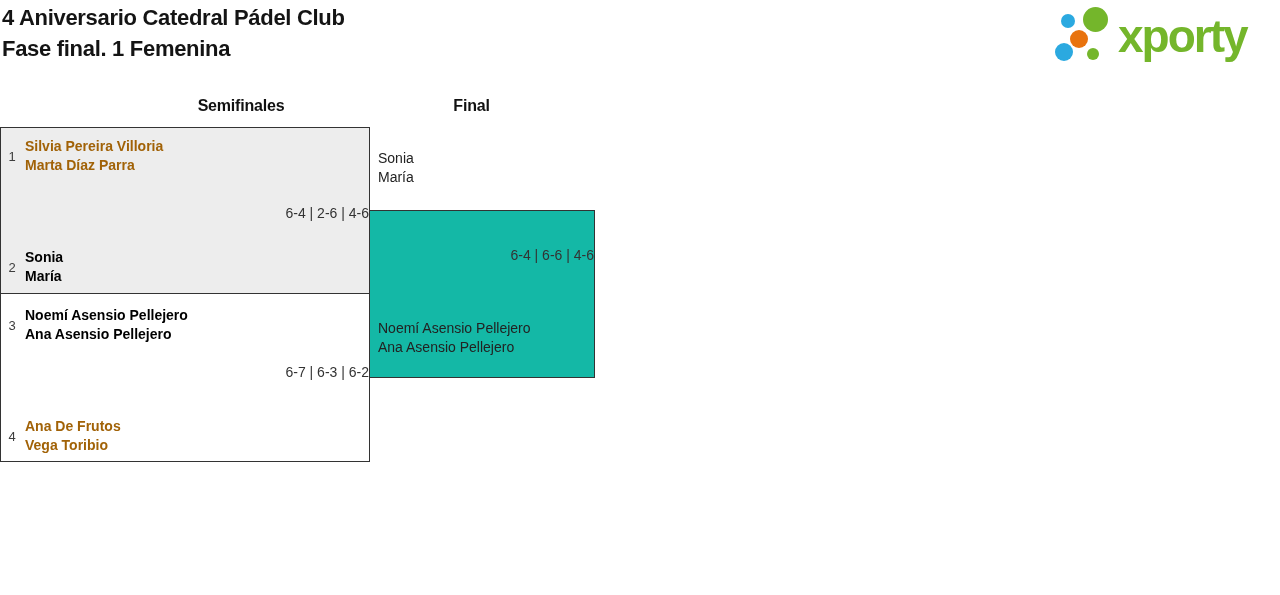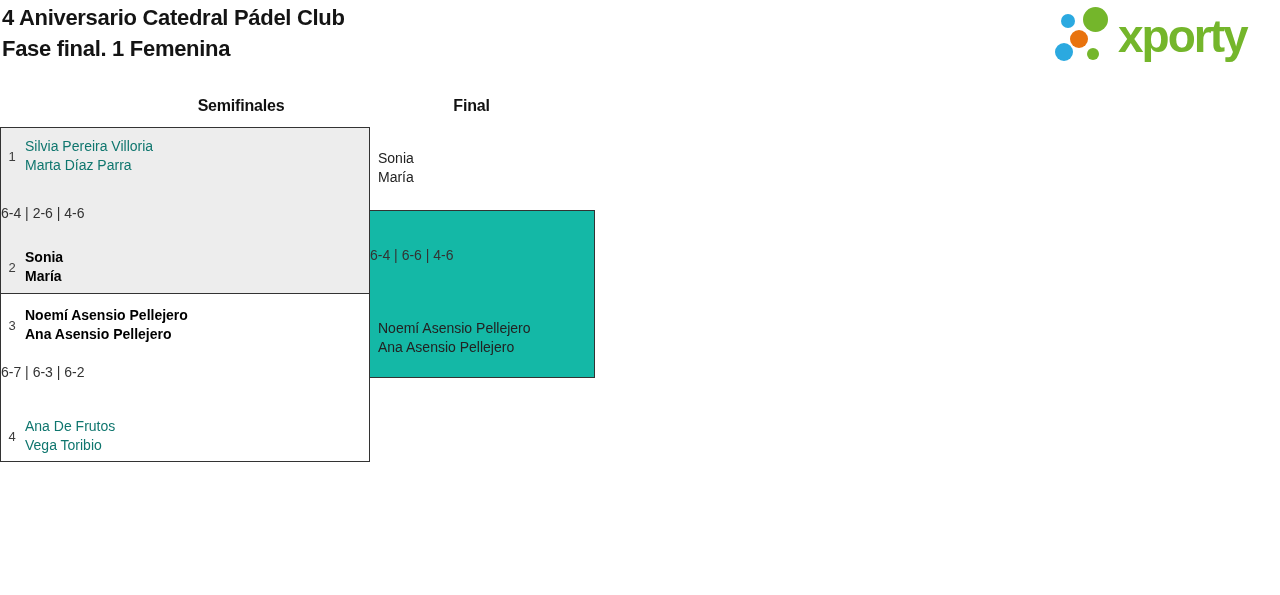--- a/index.html
+++ b/index.html
@@ -32,23 +32,23 @@
   .round-semis{left:8px;width:370px;padding-left:48px;}
   .round-final{left:358px;width:227px;}
   
   .match{position:absolute;border:1px solid #333;box-sizing:content-box;}
   .match-sf1{left:0;top:127px;width:368px;height:165px;background:#ededed;}
   .match-sf2{left:0;top:293px;width:368px;height:167px;background:#ffffff;}
   .match-final{left:369px;top:210px;width:224px;height:166px;background:#14b8a6;}
   
   .team-row{position:absolute;left:5px;right:4px;display:flex;align-items:center;gap:7px;}
   .seed{flex:0 0 auto;width:12px;font-size:13px;color:#3d3d3d;text-align:center;}
-  .team-names{font-size:14px;line-height:19px;color:#0f766e;}
+  .team-names{font-size:14px;line-height:19px;color:#a16207;font-weight:bold;}
   .team-names.winner{font-weight:700;color:#000;}
-  .score{position:absolute;left:0;width:100%;text-align:left;font-size:14px;color:#333;}
+  .score{position:absolute;left:0;width:100%;text-align:right;font-size:14px;color:#333;}
   .sf1-top{top:9px;}   .sf1-score{top:77px;}  .sf1-bottom{top:120px;}
   .sf2-top{top:12px;}  .sf2-score{top:70px;}  .sf2-bottom{top:123px;}
   .final-score{top:36px;}
   .final-bottom{position:absolute;left:8px;top:108px;font-size:14px;line-height:19px;color:#222;}
   .final-top-team{position:absolute;left:378px;top:149px;font-size:14px;line-height:19px;color:#222;}
 </style>
 </head>
 <body>
 
 <div class="stage">

